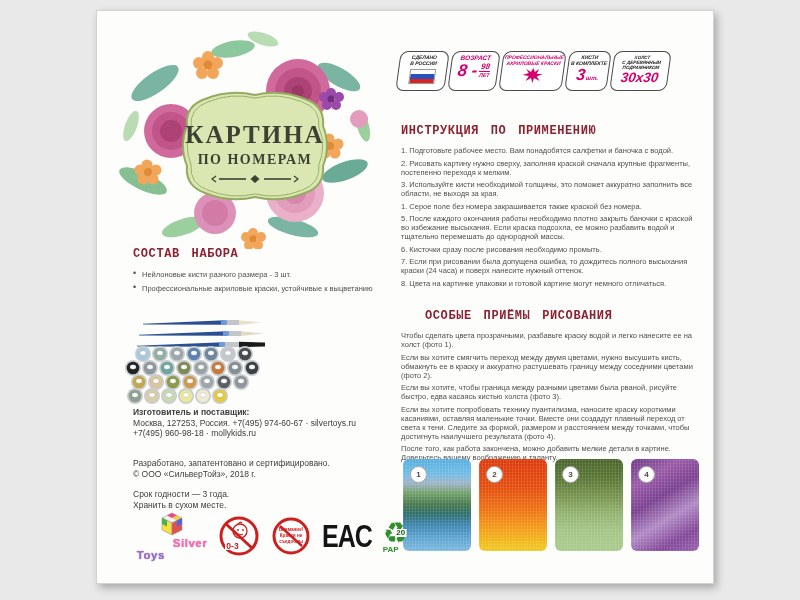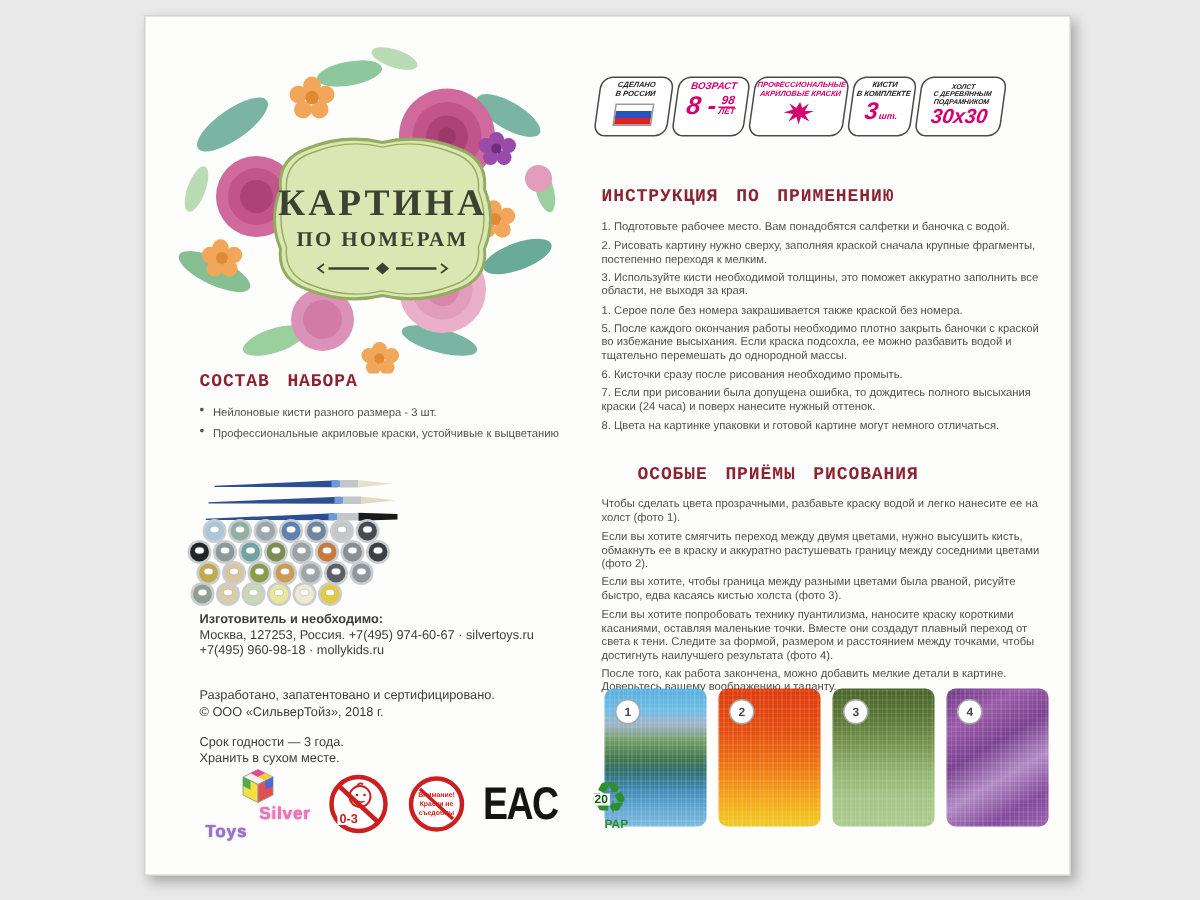--- a/index.html
+++ b/index.html
@@ -71,21 +71,21 @@
   .manuf .bold{font-weight:bold;}
   .manuf-block2{position:absolute;left:36px;top:447px;width:288px;font-size:8.5px;line-height:10.5px;color:#3c3c3c;}
   .manuf-block3{position:absolute;left:36px;top:478px;width:288px;font-size:8.5px;line-height:10.5px;color:#3c3c3c;}
   
   .marks{position:absolute;left:40px;top:500px;display:flex;align-items:center;gap:11px;}
   .brand{display:flex;flex-direction:column;align-items:center;width:70px;}
   .brand-text{font-weight:bold;font-size:11.5px;letter-spacing:0.5px;}
   .brand-silver{color:#f272b6;text-shadow:0 0 1px #c23a8a;margin-left:36px;}
   .brand-toys{color:#9a70cc;text-shadow:0 0 1px #6a4aa0;}
   .eac{font-weight:bold;font-size:25px;color:#141414;letter-spacing:-1px;transform:scaleY(1.22);line-height:28px;}
-  .recycle{width:36px;position:relative;text-align:right;}
+  .recycle{width:36px;position:relative;text-align:left;}
   .recycle .glyph{font-size:29px;line-height:29px;color:#2f8f2f;display:block;}
   .recycle .num{position:absolute;top:10px;left:50%;transform:translateX(-50%);
     font-weight:bold;font-size:8px;color:#145814;background:#fdfdfc;padding:0 1px;line-height:8px;}
   .recycle .code{font-weight:bold;font-size:8px;color:#2f8f2f;margin-top:-3px;}
 </style>
 </head>
 <body>
 
 <div class="card">
 
@@ -417,21 +417,21 @@
         </g>
       <g transform="translate(103,53)">
           <circle r="8" fill="#c9cdd0"></circle>
           <circle r="6.3" fill="#e5c93e"></circle>
           <ellipse cy="-1" rx="3" ry="2.2" fill="#fff" stroke="#999" stroke-width="0.3"></ellipse>
         </g>
     </g>
   </svg>
 
   <div class="manuf">
-    <div class="bold">Изготовитель и необходимо:</div>
+    <div class="bold">Изготовитель и поставщик:</div>
     <div>Москва, 127253, Россия. +7(495) 974-60-67 · silvertoys.ru</div>
     <div>+7(495) 960-98-18 · mollykids.ru</div>
   </div>
   <div class="manuf-block2">
     <div>Разработано, запатентовано и сертифицировано.</div>
     <div>© ООО «СильверТойз», 2018 г.</div>
   </div>
   <div class="manuf-block3">
     <div>Срок годности — 3 года.</div>
     <div>Хранить в сухом месте.</div>

